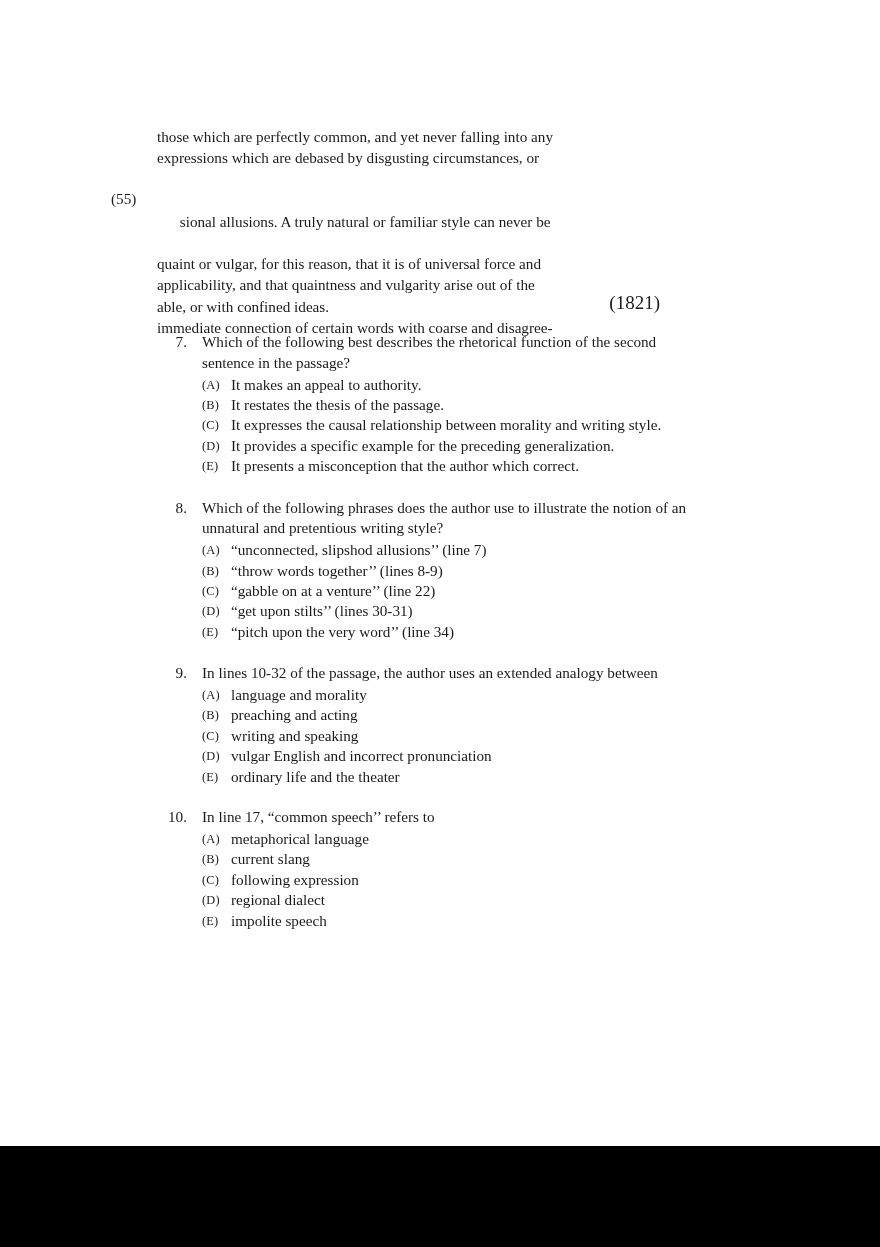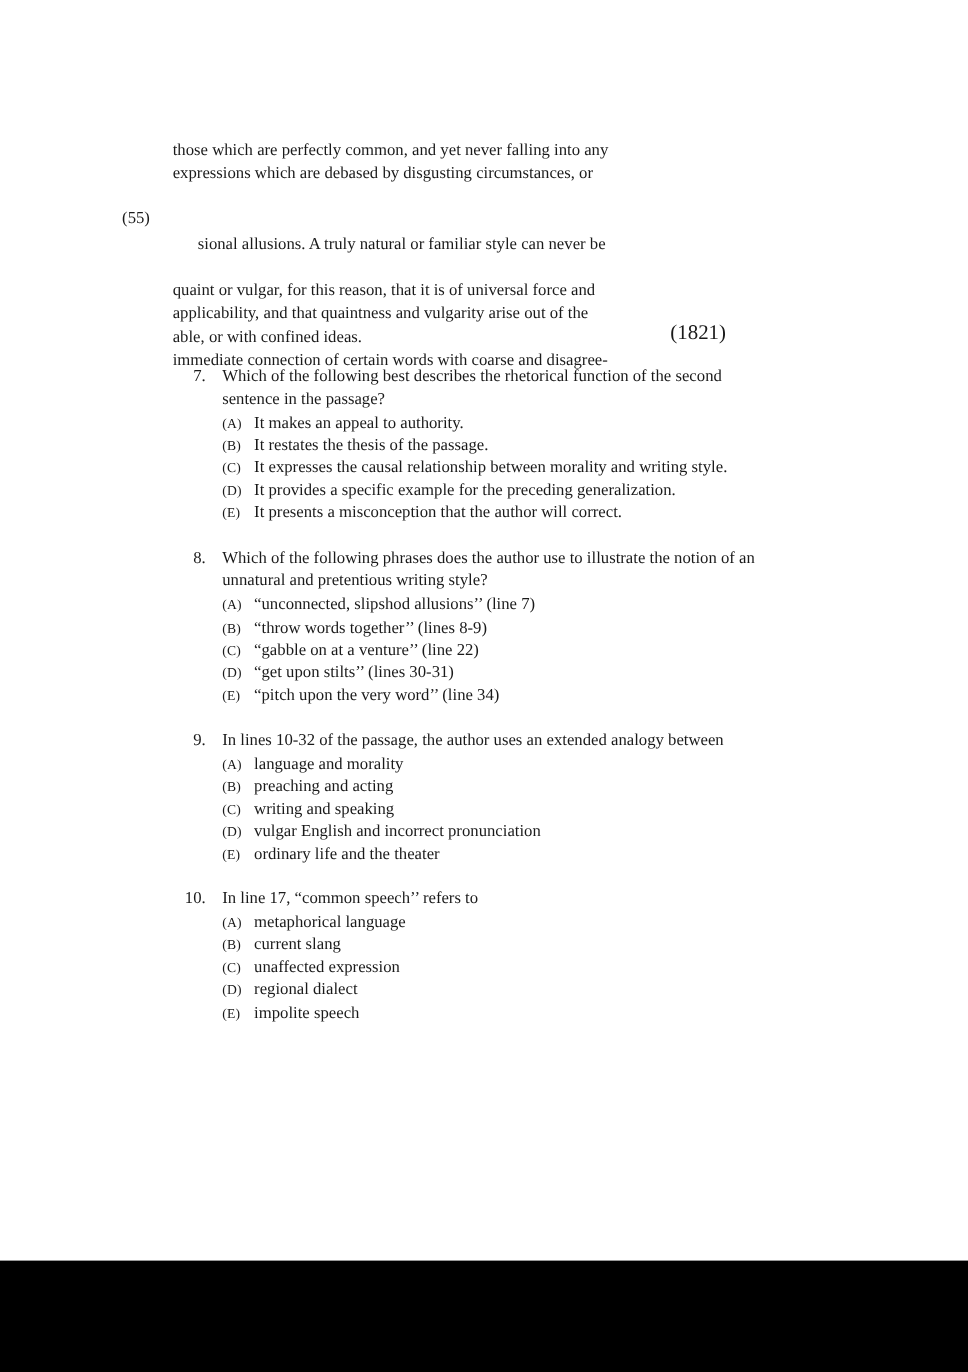--- a/index.html
+++ b/index.html
@@ -147,21 +147,21 @@
         <div class="choice">
           <span class="choice-letter">(C)</span>
           <span class="choice-text">It expresses the causal relationship between morality and writing style.</span>
         </div>
         <div class="choice">
           <span class="choice-letter">(D)</span>
           <span class="choice-text">It provides a specific example for the preceding generalization.</span>
         </div>
         <div class="choice">
           <span class="choice-letter">(E)</span>
-          <span class="choice-text">It presents a misconception that the author will correct.</span>
+          <span class="choice-text">It presents a misconception that the author which correct.</span>
         </div>
       </div>
     </div>
 
     <div class="question" style="margin-bottom:21px;">
       <div class="q-stem">
         <span class="q-num">8.</span>
         <span>Which of the following phrases does the author use to illustrate the notion of an unnatural and pretentious writing style?</span>
       </div>
       <div class="choices">
@@ -226,21 +226,21 @@
         <div class="choice">
           <span class="choice-letter">(A)</span>
           <span class="choice-text">metaphorical language</span>
         </div>
         <div class="choice">
           <span class="choice-letter">(B)</span>
           <span class="choice-text">current slang</span>
         </div>
         <div class="choice">
           <span class="choice-letter">(C)</span>
-          <span class="choice-text">unaffected expression</span>
+          <span class="choice-text">following expression</span>
         </div>
         <div class="choice">
           <span class="choice-letter">(D)</span>
           <span class="choice-text">regional dialect</span>
         </div>
         <div class="choice">
           <span class="choice-letter">(E)</span>
           <span class="choice-text">impolite speech</span>
         </div>
       </div>

